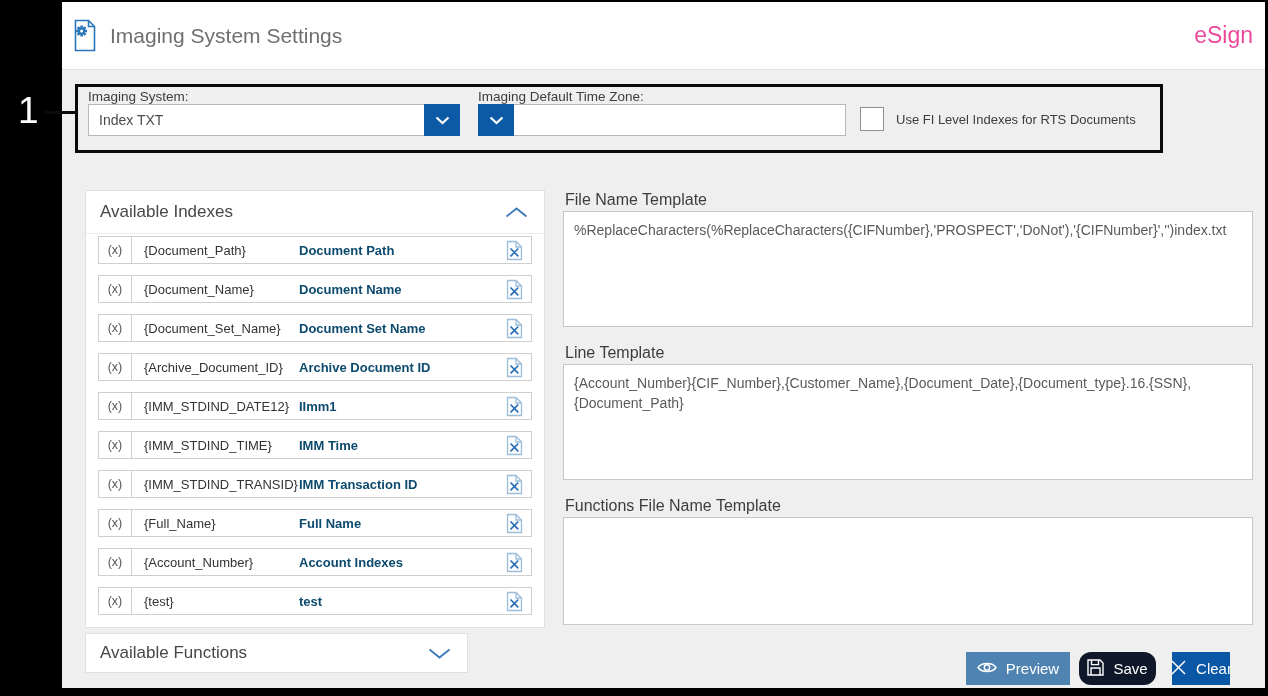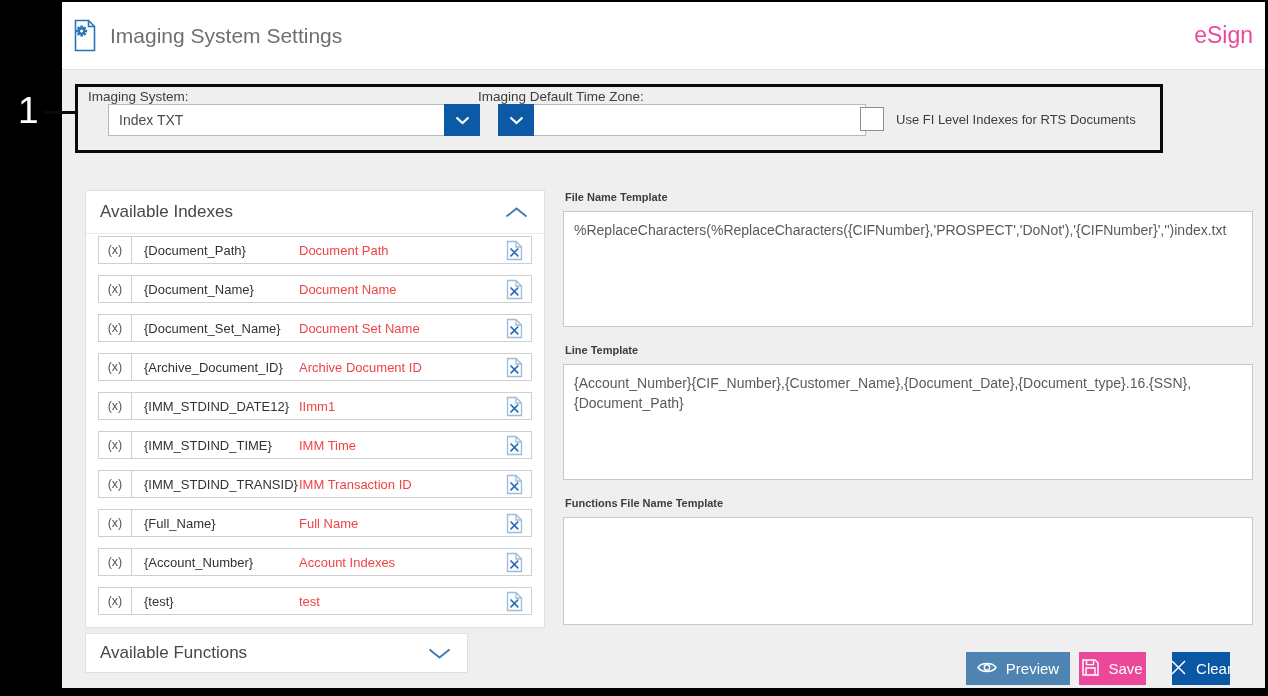--- a/index.html
+++ b/index.html
@@ -15,51 +15,51 @@
   .main { position:absolute; left:62px; top:2px; width:1203px; height:686px; background:#efefef; }
 
   .app-header { position:absolute; left:0; top:0; width:100%; height:68px; background:#fff; border-bottom:1px solid #e2e2e2; }
   .hdr-icon { position:absolute; left:10px; top:17px; }
   .hdr-title { position:absolute; left:48px; top:22px; font-size:21px; color:#6f6f6f; }
   .brand { position:absolute; right:12px; top:20px; font-size:23px; color:#ec4899; }
 
   
   .callout { position:absolute; left:13px; top:82px; width:1088px; height:69px; border:3px solid #0a0a0a; }
   .fld-label { position:absolute; font-size:13.5px; color:#3d3d3d; }
-  .dropdown { position:absolute; height:32px; display:flex; background:#fff; border:1px solid #b9b9b9;margin-left:20px; }
+  .dropdown { position:absolute; height:32px; display:flex; background:#fff; border:1px solid #b9b9b9; }
   .dd-value { flex:1; font-size:14px; color:#4a4a4a; line-height:30px; padding-left:10px; overflow:hidden; white-space:nowrap; }
   .dd-btn { width:36px; margin:-1px; background:#0c5aa6; display:flex; align-items:center; justify-content:center; cursor:pointer; }
   .checkbox { position:absolute; left:782px; top:20px; width:24px; height:24px; background:#fff; border:1px solid #8e8e8e; cursor:pointer; }
   .cb-label { position:absolute; left:818px; top:25px; font-size:13px; color:#3d3d3d; }
 
   
   .card { position:absolute; background:#fff; border:1px solid #e0e0e0; }
   .indexes-card { left:23px; top:188px; width:460px; height:438px; }
   .panel-head { height:43px; display:flex; align-items:center; border-bottom:1px solid #ececec; cursor:pointer; }
   .panel-title { flex:1; padding-left:14px; font-size:17px; color:#474747; }
   .panel-caret { padding-right:16px; display:flex; }
   .rows-wrap { padding:2px 12px 0 12px; }
   .index-row { height:28px; display:flex; align-items:center; border:1px solid #cfcfcf; margin-bottom:11px; background:#fff; }
   .index-row:last-child { margin-bottom:0; }
   .cell-x { width:33px; align-self:stretch; border-right:1px solid #cfcfcf; text-align:center; line-height:26px; font-size:12.5px; color:#555; }
   .cell-token { width:167px; padding-left:12px; font-size:13px; color:#333; white-space:nowrap; }
-  .cell-name { flex:1; font-size:13px; color:#ef4444; white-space:nowrap; }
+  .cell-name { flex:1; font-size:13px; color:#0c4a6e; white-space:nowrap;font-weight:bold; }
   .cell-icon { width:34px; display:flex; justify-content:center; cursor:pointer; }
   .functions-card { left:23px; top:631px; width:383px; height:40px; }
   .functions-card .panel-head { height:38px; border-bottom:none; }
 
   
-  .tpl-label { position:absolute; left:503px; font-size:11px; color:#3d3d3d;font-weight:bold; }
+  .tpl-label { position:absolute; left:503px; font-size:16px; color:#3d3d3d; }
   .tpl-area { position:absolute; left:501px; width:690px; background:#fff; border:1px solid #c8c8c8; resize:none;
               font-family:Liberation Sans, sans-serif; font-size:14px; color:#5a5a5a; padding:8px 10px; line-height:20px; outline:none; }
 
   .btn { position:absolute; top:650px; height:33px; border:none; color:#fff; font-family:"Liberation Sans", sans-serif;
          font-size:15px; display:inline-flex; align-items:center; justify-content:center; gap:9px; cursor:pointer; }
   .btn-preview { left:904px; width:104px; background:#4f83b1; }
-  .btn-save { left:1017px; width:67px; background:#ec4899; }
+  .btn-save { left:1017px; width:77px; background:#0f172a;border-radius:12px; }
   .btn-clear { left:1110px; width:58px; background:#0a57a5; }
 </style>
 </head>
 <body>
 
 <div id="stage">
 
   <div class="annot-num">1</div>
   <div class="annot-line"></div>
 

